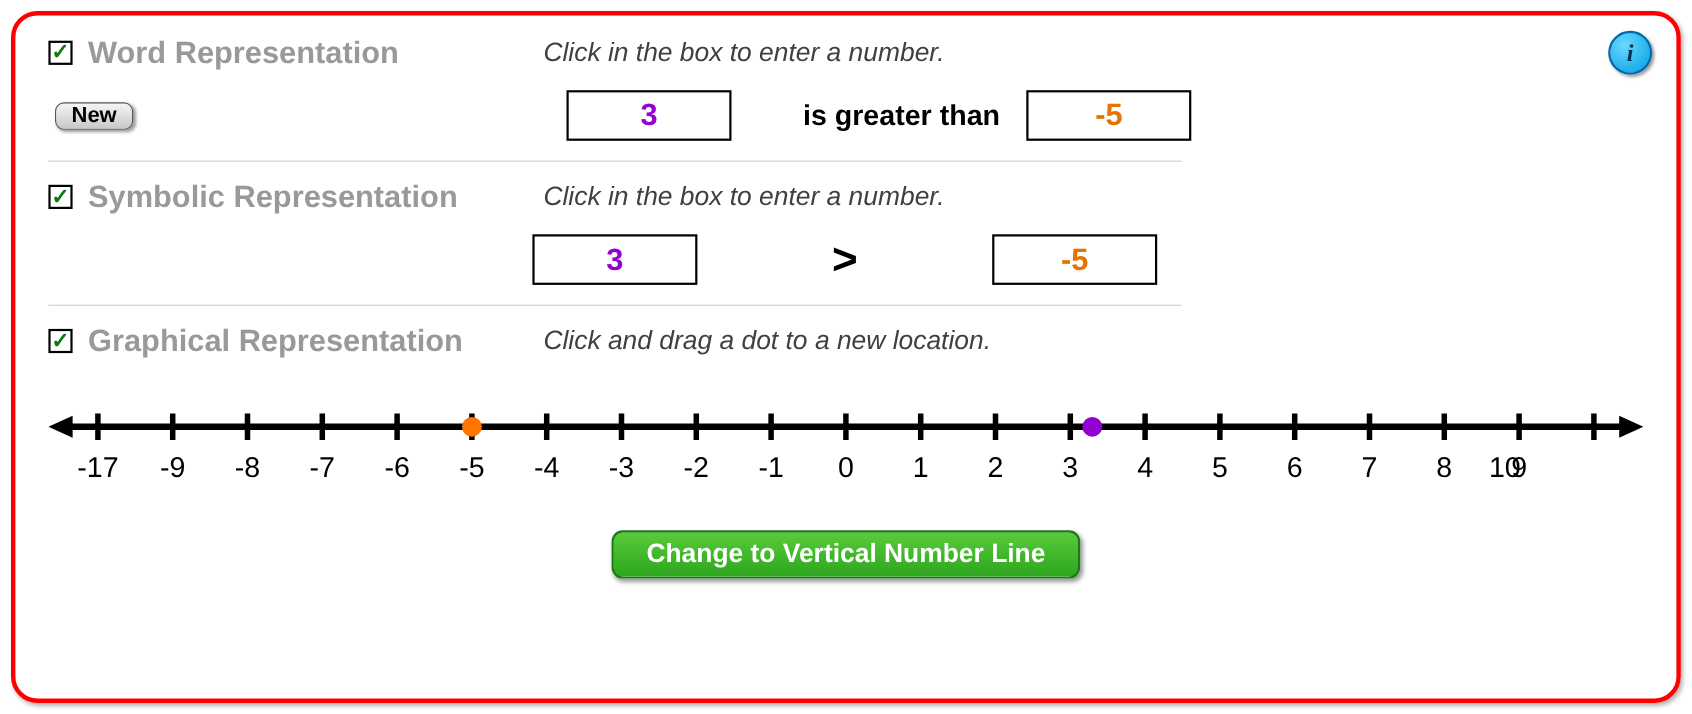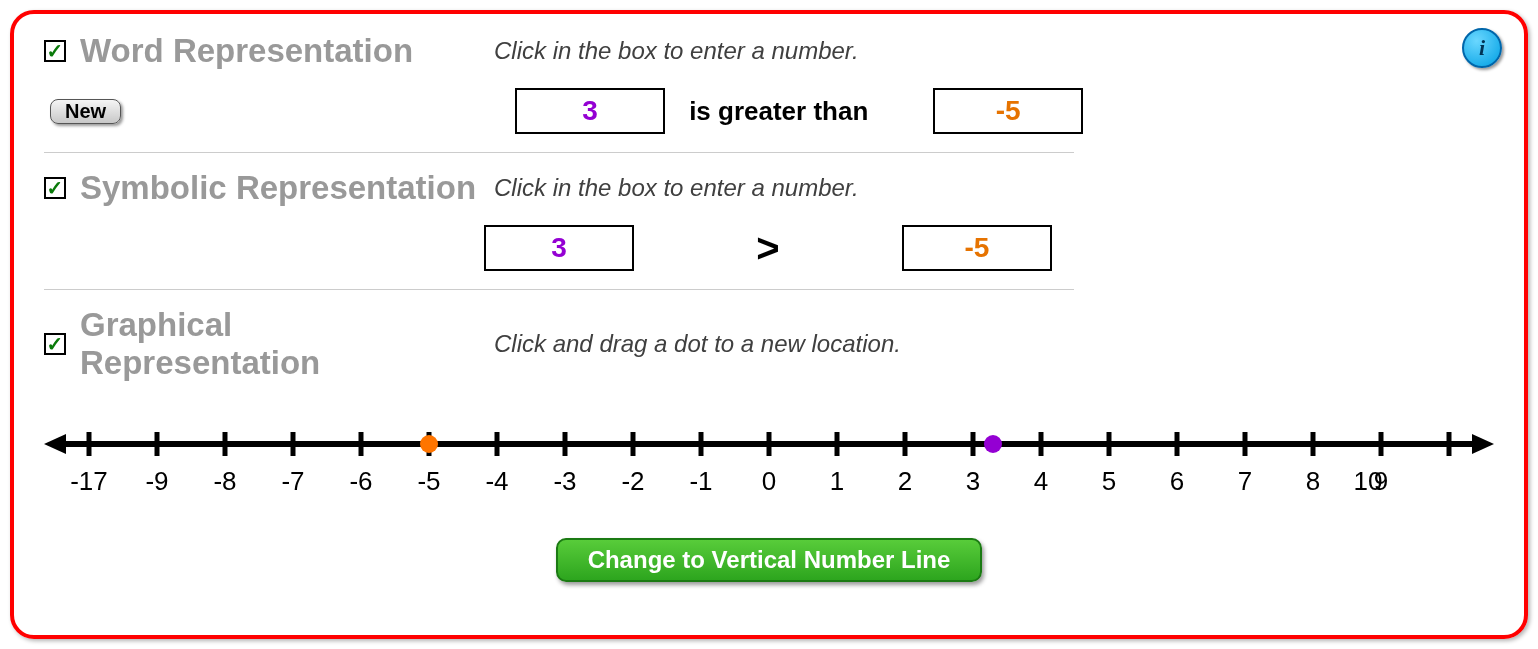--- a/index.html
+++ b/index.html
@@ -34,21 +34,21 @@
     flex-shrink: 0;
   }
   .checkmark {
     color: #0a7a0a;
     font-size: 20px;
     font-weight: bold;
     line-height: 1;
   }
   .section-title {
     color: #999;
-    font-size: 33px;
+    font-size: 28px;
     font-weight: bold;
     width: 400px;
   }
   .section-hint {
     color: #404040;
     font-size: 24px;
     font-style: italic;
   }
   .row-content {
     display: flex;
@@ -79,21 +79,21 @@
     font-weight: bold;
     cursor: text;
   }
   .val-purple { color: #9400d3; }
   .val-orange { color: #e67300; }
   .middle-text {
     font-size: 26px;
     font-weight: bold;
     margin: 0 24px;
     min-width: 220px;
-    text-align: left;
+    text-align: right;
   }
   .middle-symbol {
     font-size: 40px;
     font-weight: bold;
     margin: 0 24px;
     min-width: 220px;
     text-align: center;
   }
   .divider {
     border: none;

